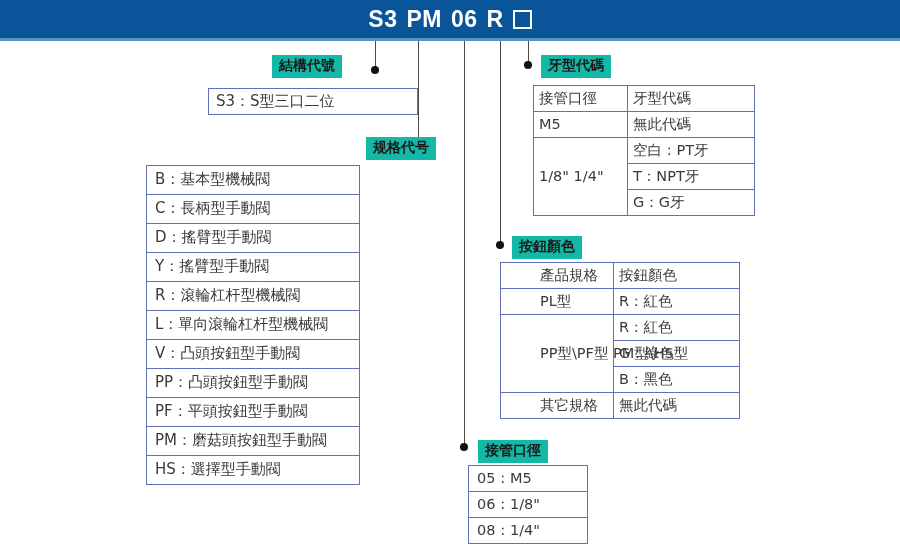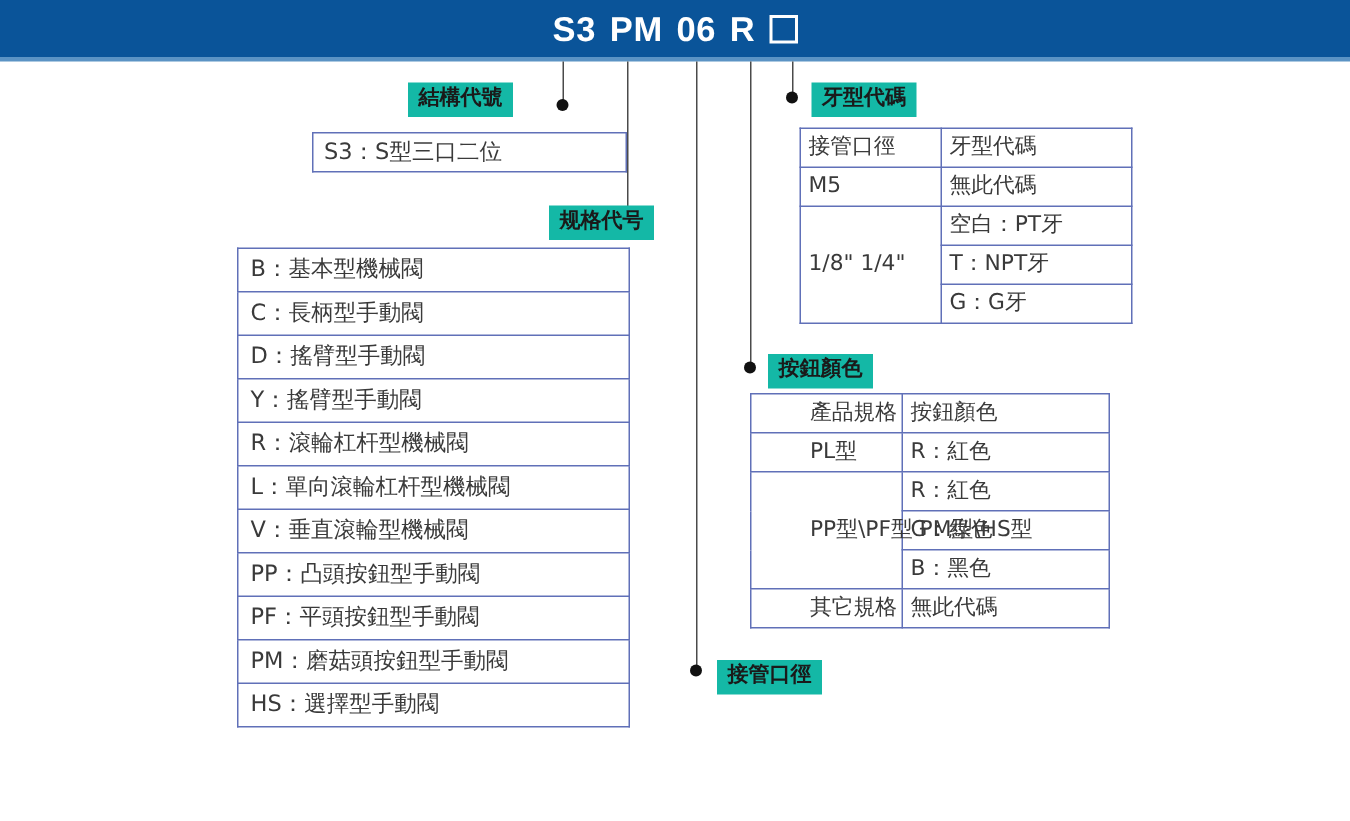--- a/index.html
+++ b/index.html
@@ -95,36 +95,36 @@
     color: #3a3a3a;
     font-size: 14.5px;
     padding: 2px 5px;
     vertical-align: middle;
     white-space: nowrap;
     line-height: 1.3;
     font-family: "DejaVu Sans", sans-serif;
   }
 
   
-  #spec-table { left: 158px; top: 165px; width: 262px; }
+  #spec-table { left: 146px; top: 165px; width: 214px; }
   #spec-table td { height: 29px; font-size: 15px; padding-left: 8px; }
 
   
   #structure-table { left: 208px; top: 88px; width: 210px; }
   #structure-table td { height: 26px; font-size: 15px; padding-left: 7px; }
 
   
   #thread-table { left: 533px; top: 85px; width: 222px; }
   #thread-table td { height: 26px; font-size: 14.5px; }
   #thread-table td.c1 { width: 94px; }
 
   
   #button-table { left: 500px; top: 262px; width: 240px; }
   #button-table td { height: 26px; font-size: 14.5px; }
-  #button-table td.c1 { width: 101px; padding-left: 39px; }
+  #button-table td.c1 { width: 113px; padding-left: 39px; }
 
   
   #port-table { left: 468px; top: 465px; width: 120px; }
   #port-table td { height: 26px; font-size: 14.5px; padding-left: 8px; }
 
   .stack-cell { line-height: 1.5; white-space: pre-line; }
 </style>
 </head>
 <body>
 
@@ -179,21 +179,21 @@
       <tr>
           <td>Y：搖臂型手動閥</td>
         </tr>
       <tr>
           <td>R：滾輪杠杆型機械閥</td>
         </tr>
       <tr>
           <td>L：單向滾輪杠杆型機械閥</td>
         </tr>
       <tr>
-          <td>V：垂直滾輪型機械閥</td>
+          <td>V：凸頭按鈕型手動閥</td>
         </tr>
       <tr>
           <td>PP：凸頭按鈕型手動閥</td>
         </tr>
       <tr>
           <td>PF：平頭按鈕型手動閥</td>
         </tr>
       <tr>
           <td>PM：磨菇頭按鈕型手動閥</td>
         </tr>
@@ -251,14 +251,27 @@
         <td>B：黑色</td>
       </tr>
       <tr>
         <td class="c1">其它規格</td>
         <td>無此代碼</td>
       </tr>
     </tbody>
   </table>
 
   <div class="badge" style="left:478px; top:440px;">接管口徑</div>
+  <table class="tbl" id="port-table">
+    <tbody>
+      <tr>
+          <td>05：M5</td>
+        </tr>
+      <tr>
+          <td>06：1/8"</td>
+        </tr>
+      <tr>
+          <td>08：1/4"</td>
+        </tr>
+    </tbody>
+  </table>
 
 </div>
 
 </body></html>

